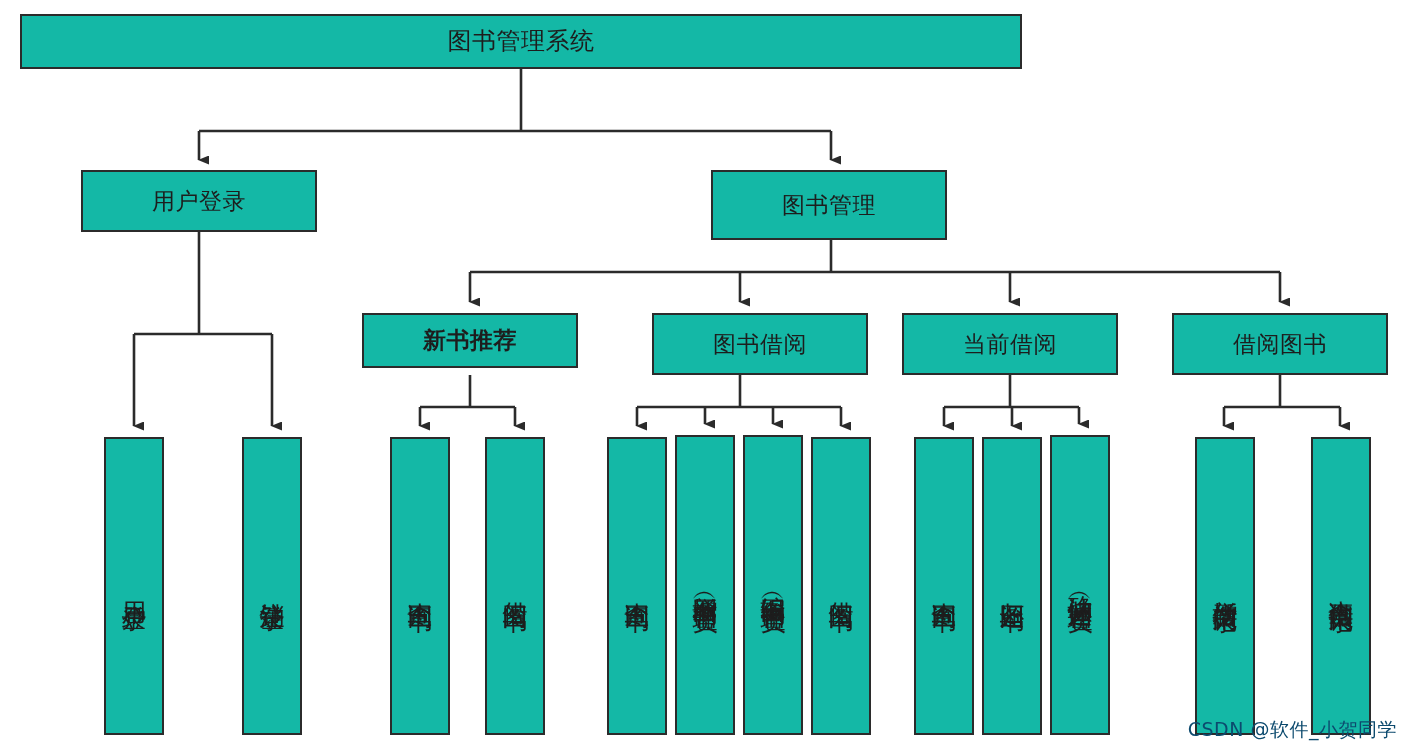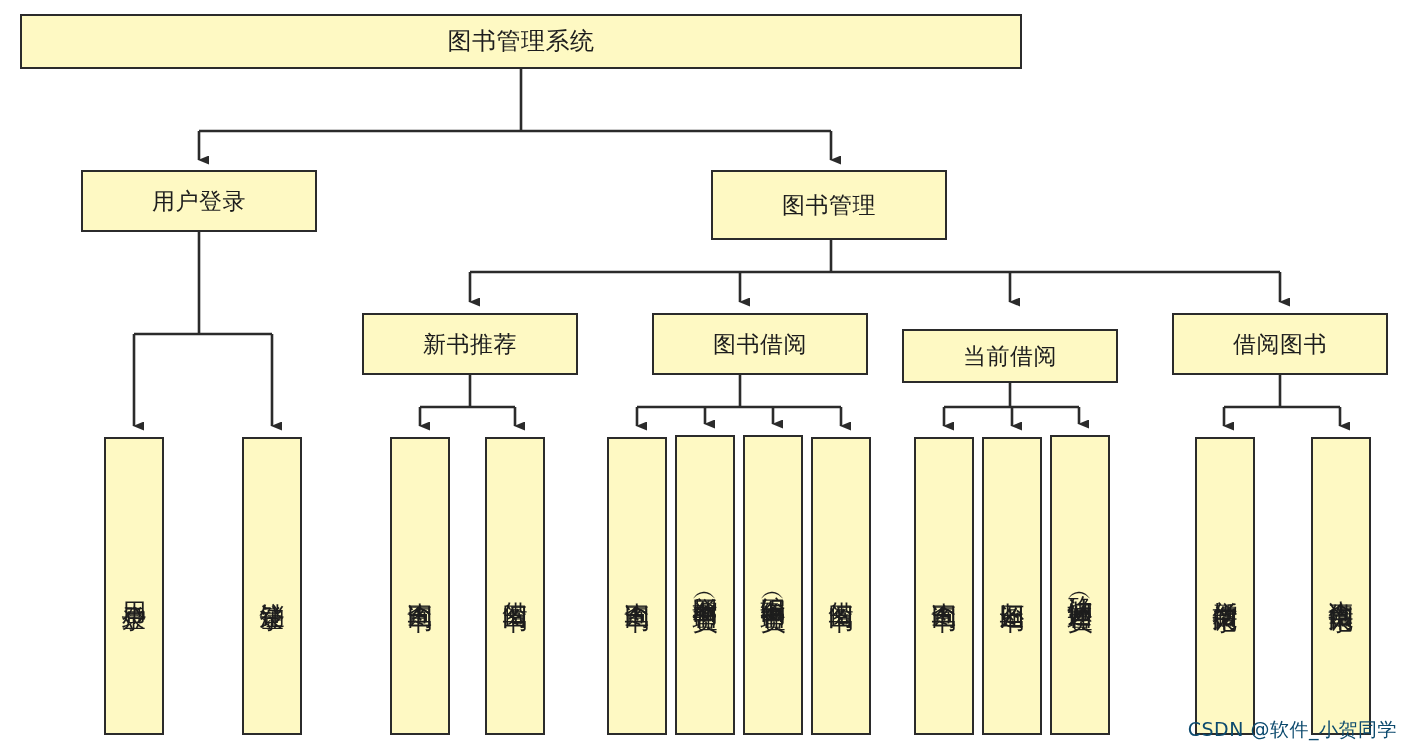--- a/index.html
+++ b/index.html
@@ -22,21 +22,21 @@
     position: absolute;
     left: 0;
     top: 0;
     width: 1405px;
     height: 747px;
   }
   
   .node {
     position: absolute;
     box-sizing: border-box;
-    background: #fef9c3;
+    background: #14b8a6;
     border: 2.4px solid #2b2b2b;
     display: flex;
     align-items: center;
     justify-content: center;
     z-index: 3;
   }
   .node .label {
     color: #1d1d1d;
     line-height: 1.06;
     text-align: center;
@@ -139,29 +139,29 @@
   </div>
 
   <div class="node horizontal" style="left:81px; top:170px; width:236px; height:62px;">
     <span class="label">用户登录</span>
   </div>
 
   <div class="node horizontal" style="left:711px; top:170px; width:236px; height:70px;">
     <span class="label">图书管理</span>
   </div>
 
-  <div class="node horizontal" style="left:362px; top:313px; width:216px; height:62px;">
+  <div class="node horizontal" style="left:362px; top:313px; width:216px; height:55px;font-weight:bold;">
     <span class="label">新书推荐</span>
   </div>
 
   <div class="node horizontal" style="left:632px; top:313px; width:216px; height:62px;margin-left:20px;">
     <span class="label">图书借阅</span>
   </div>
 
-  <div class="node horizontal" style="left:902px; top:329px; width:216px; height:54px;">
+  <div class="node horizontal" style="left:902px; top:313px; width:216px; height:62px;">
     <span class="label">当前借阅</span>
   </div>
 
   <div class="node horizontal" style="left:1172px; top:313px; width:216px; height:62px;">
     <span class="label">借阅图书</span>
   </div>
 
   <div class="node vertical" style="left:104px; top:437px; width:60px; height:298px;">
     <span class="label">用户登录</span>
   </div>

